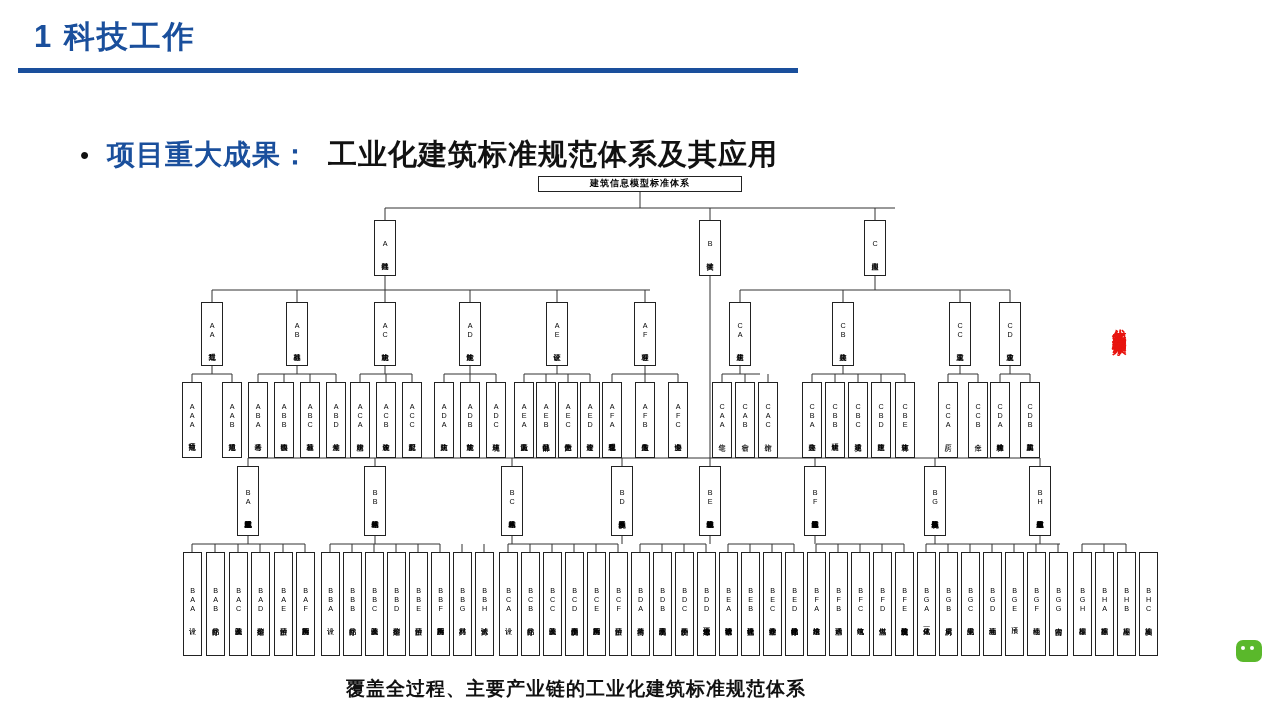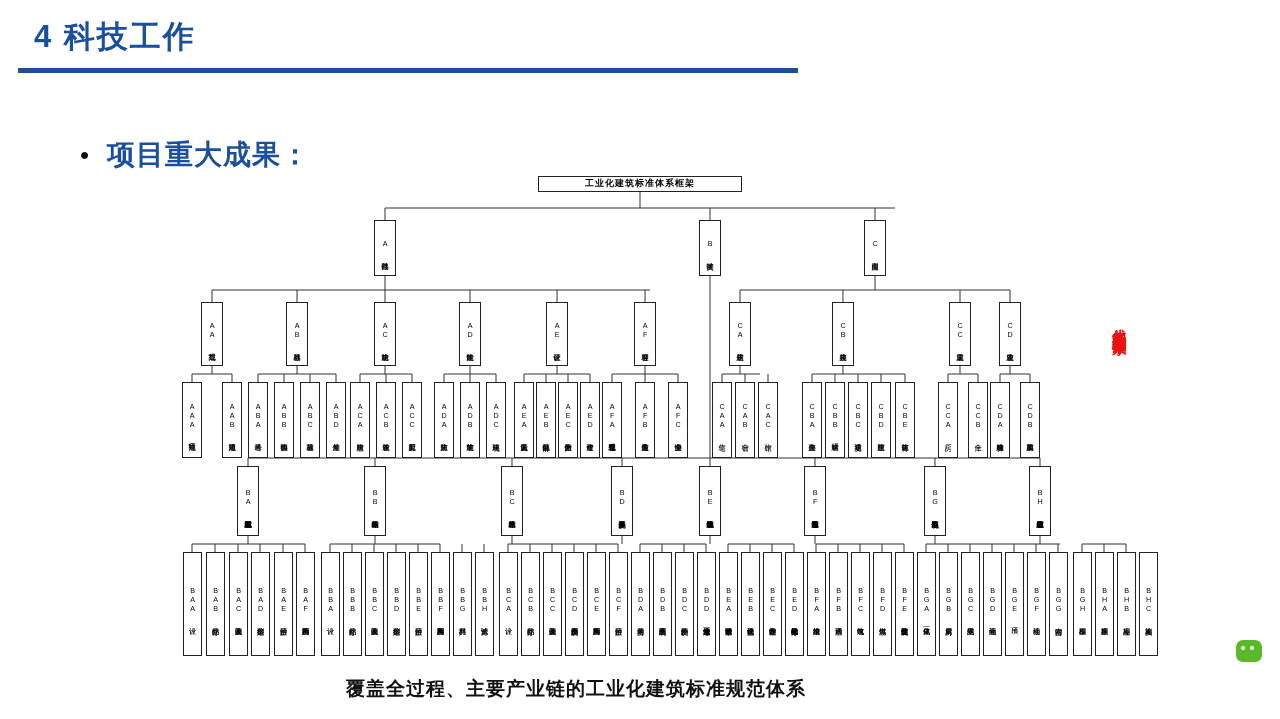--- a/index.html
+++ b/index.html
@@ -90,26 +90,27 @@
   }
   .wechat-icon:after{
     content:"";position:absolute;left:14px;top:6px;width:4px;height:4px;
     border-radius:50%;background:#fff;
   }
   .wechat-text{font-size:17px;font-weight:bold;color:#111;letter-spacing:1px;}
 </style>
 </head>
 <body>
 
-<div class="slide-title">4 科技工作</div>
+<div class="slide-title">1 科技工作</div>
 <div class="title-rule"></div>
 
 <div class="bullet-row">
   <span class="bullet-dot">•</span>
   <span class="bullet-strong">项目重大成果：</span>
+  <span class="bullet-rest">工业化建筑标准规范体系及其应用</span>
 </div>
 
 <div class="diagram">
   <svg width="1280" height="500">
     <g stroke="#333" stroke-width="1" fill="none">
 
       <path d="M640 24 L640 40"></path>
       <path d="M385 40 L895 40"></path>
       <path d="M385 40 L385 52"></path>
       <path d="M710 40 L710 52"></path>
@@ -265,21 +266,21 @@
       <path d="M1058 376 L1058 384"></path>
 
       <path d="M1040 368 L1040 376"></path>
       <path d="M1082 376 L1126 376"></path>
       <path d="M1082 376 L1082 384"></path>
       <path d="M1104 376 L1104 384"></path>
       <path d="M1126 376 L1126 384"></path>
     </g>
   </svg>
 
-  <div class="node root" style="left:538px;top:8px;width:204px;height:16px;">工业化建筑标准体系框架</div>
+  <div class="node root" style="left:538px;top:8px;width:204px;height:16px;">建筑信息模型标准体系</div>
 
   <div class="node vert" style="left:374px;top:52px;width:22px;height:56px;">A 基础共性</div>
   <div class="node vert" style="left:699px;top:52px;width:22px;height:56px;">B 关键技术</div>
   <div class="node vert" style="left:864px;top:52px;width:22px;height:56px;">C 典型应用</div>
 
   <div class="node vert" style="left:201px;top:134px;width:22px;height:64px;">AA 工程规范</div>
   <div class="node vert" style="left:286px;top:134px;width:22px;height:64px;">AB 基础标准</div>
   <div class="node vert" style="left:374px;top:134px;width:22px;height:64px;">AC 建筑功能</div>
   <div class="node vert" style="left:459px;top:134px;width:22px;height:64px;">AD 建筑性能</div>
   <div class="node vert" style="left:546px;top:134px;width:22px;height:64px;">AE 认证评价</div>

